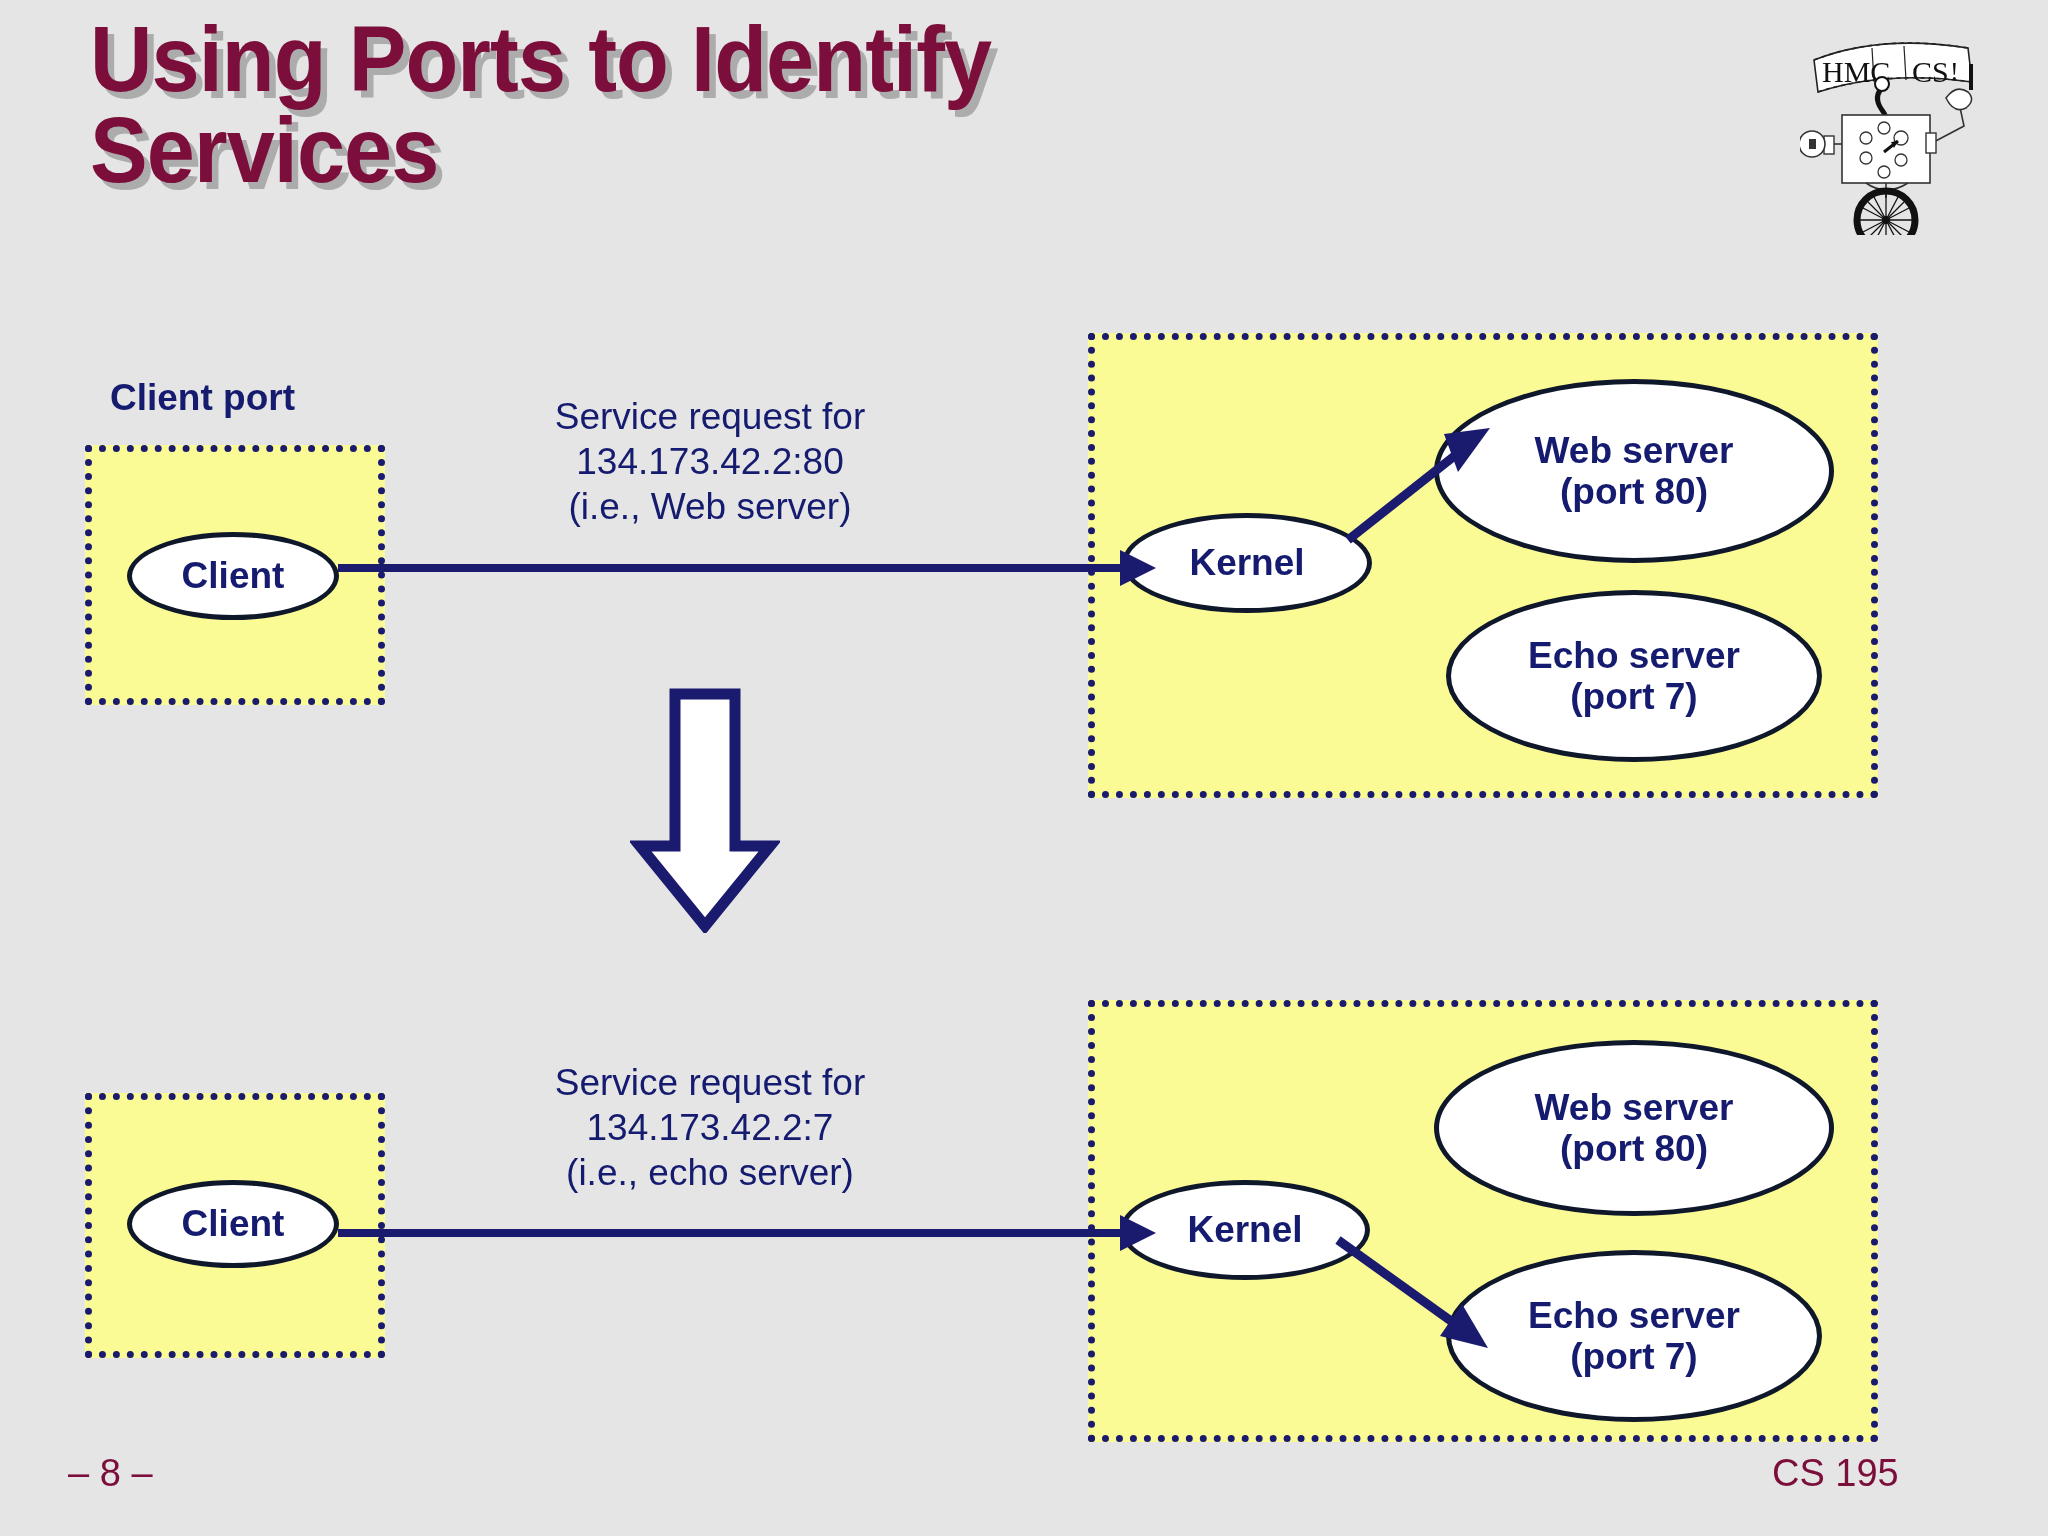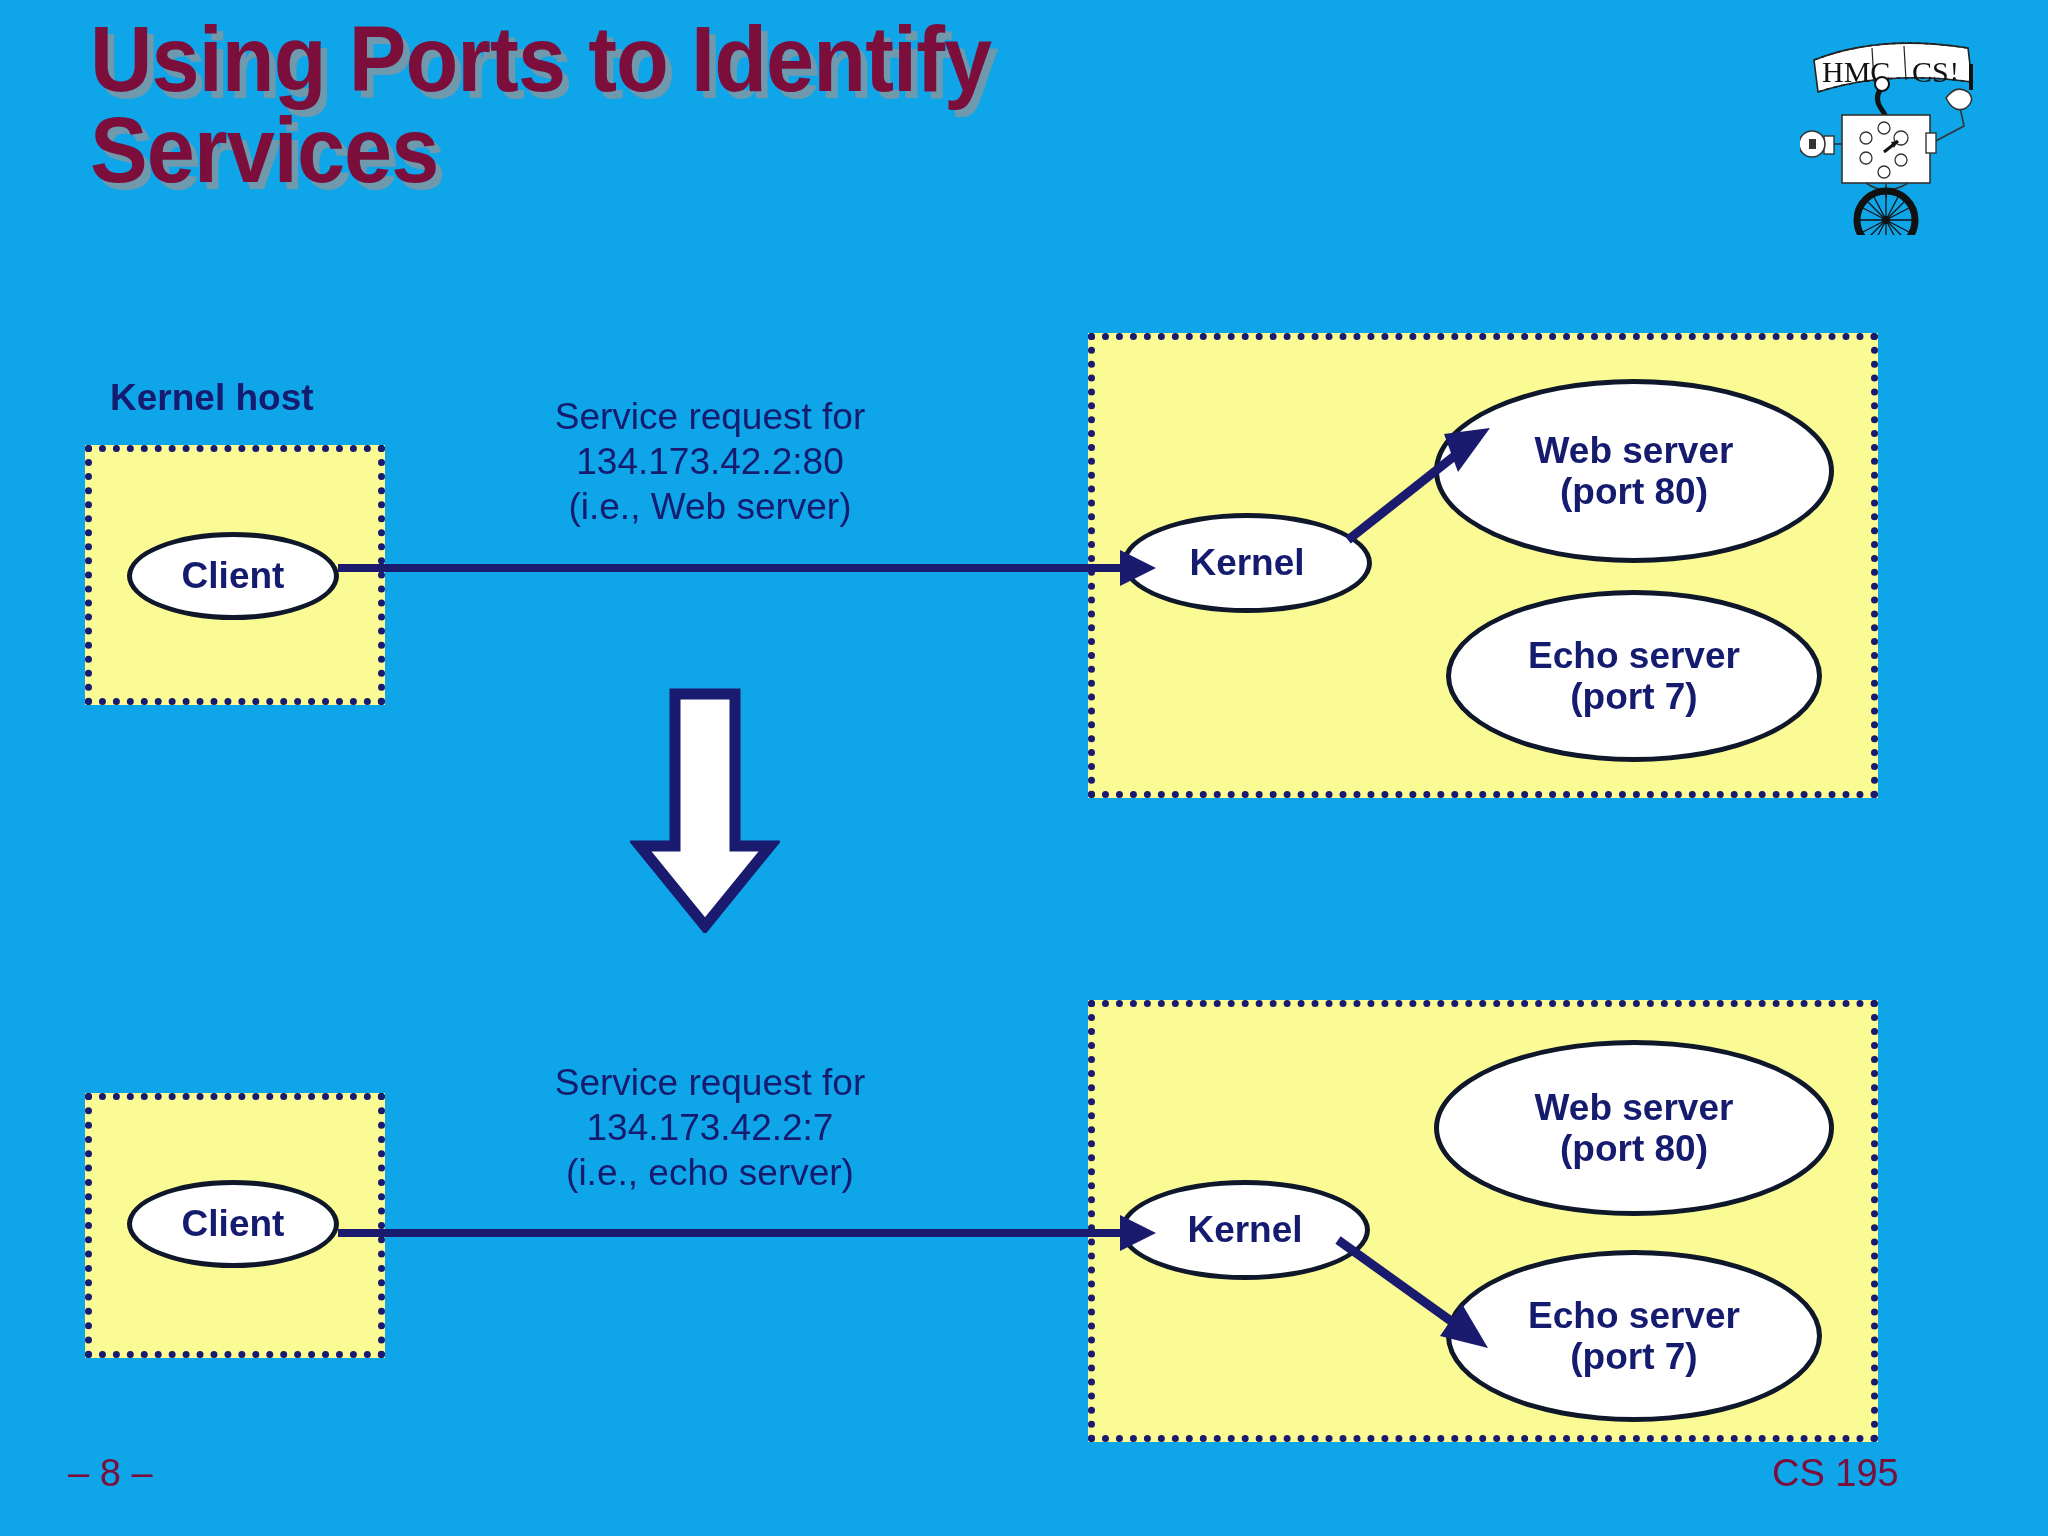--- a/index.html
+++ b/index.html
@@ -4,21 +4,21 @@
 <style>
   html, body {
     margin: 0;
     padding: 0;
     background: #ffffff;
   }
   #slide {
     position: relative;
     width: 2048px;
     height: 1536px;
-    background: #0ea5e9;
+    background: #e5e5e5;
     overflow: hidden;
     font-family: "Liberation Sans", sans-serif;
   }
 
   
   #title-block {
     position: absolute;
     left: 90px;
     top: 14px;
     width: 1250px;
@@ -155,21 +155,21 @@
         <line x1="104" y1="182" x2="68" y2="218"></line>
         <line x1="74" y1="177" x2="98" y2="223"></line>
         <line x1="98" y1="177" x2="74" y2="223"></line>
         <line x1="63" y1="188" x2="109" y2="212"></line>
         <line x1="109" y1="188" x2="63" y2="212"></line>
       </g>
       <circle cx="86" cy="200" r="4" fill="#111"></circle>
     </svg>
   </div>
 
-  <div class="host-label" style="left:110px; top:377px;">Kernel host</div>
+  <div class="host-label" style="left:110px; top:377px;">Client port</div>
 
   <div class="host-box" style="left:85px; top:445px; width:300px; height:260px;"></div>
 
   <div class="node-ellipse" style="left:127px; top:532px; width:212px; height:88px; font-size:37px;">Client</div>
 
   <div class="req-label" style="left:480px; top:394px; width:460px;">Service request for
 134.173.42.2:80
 (i.e., Web server)</div>
 
 

